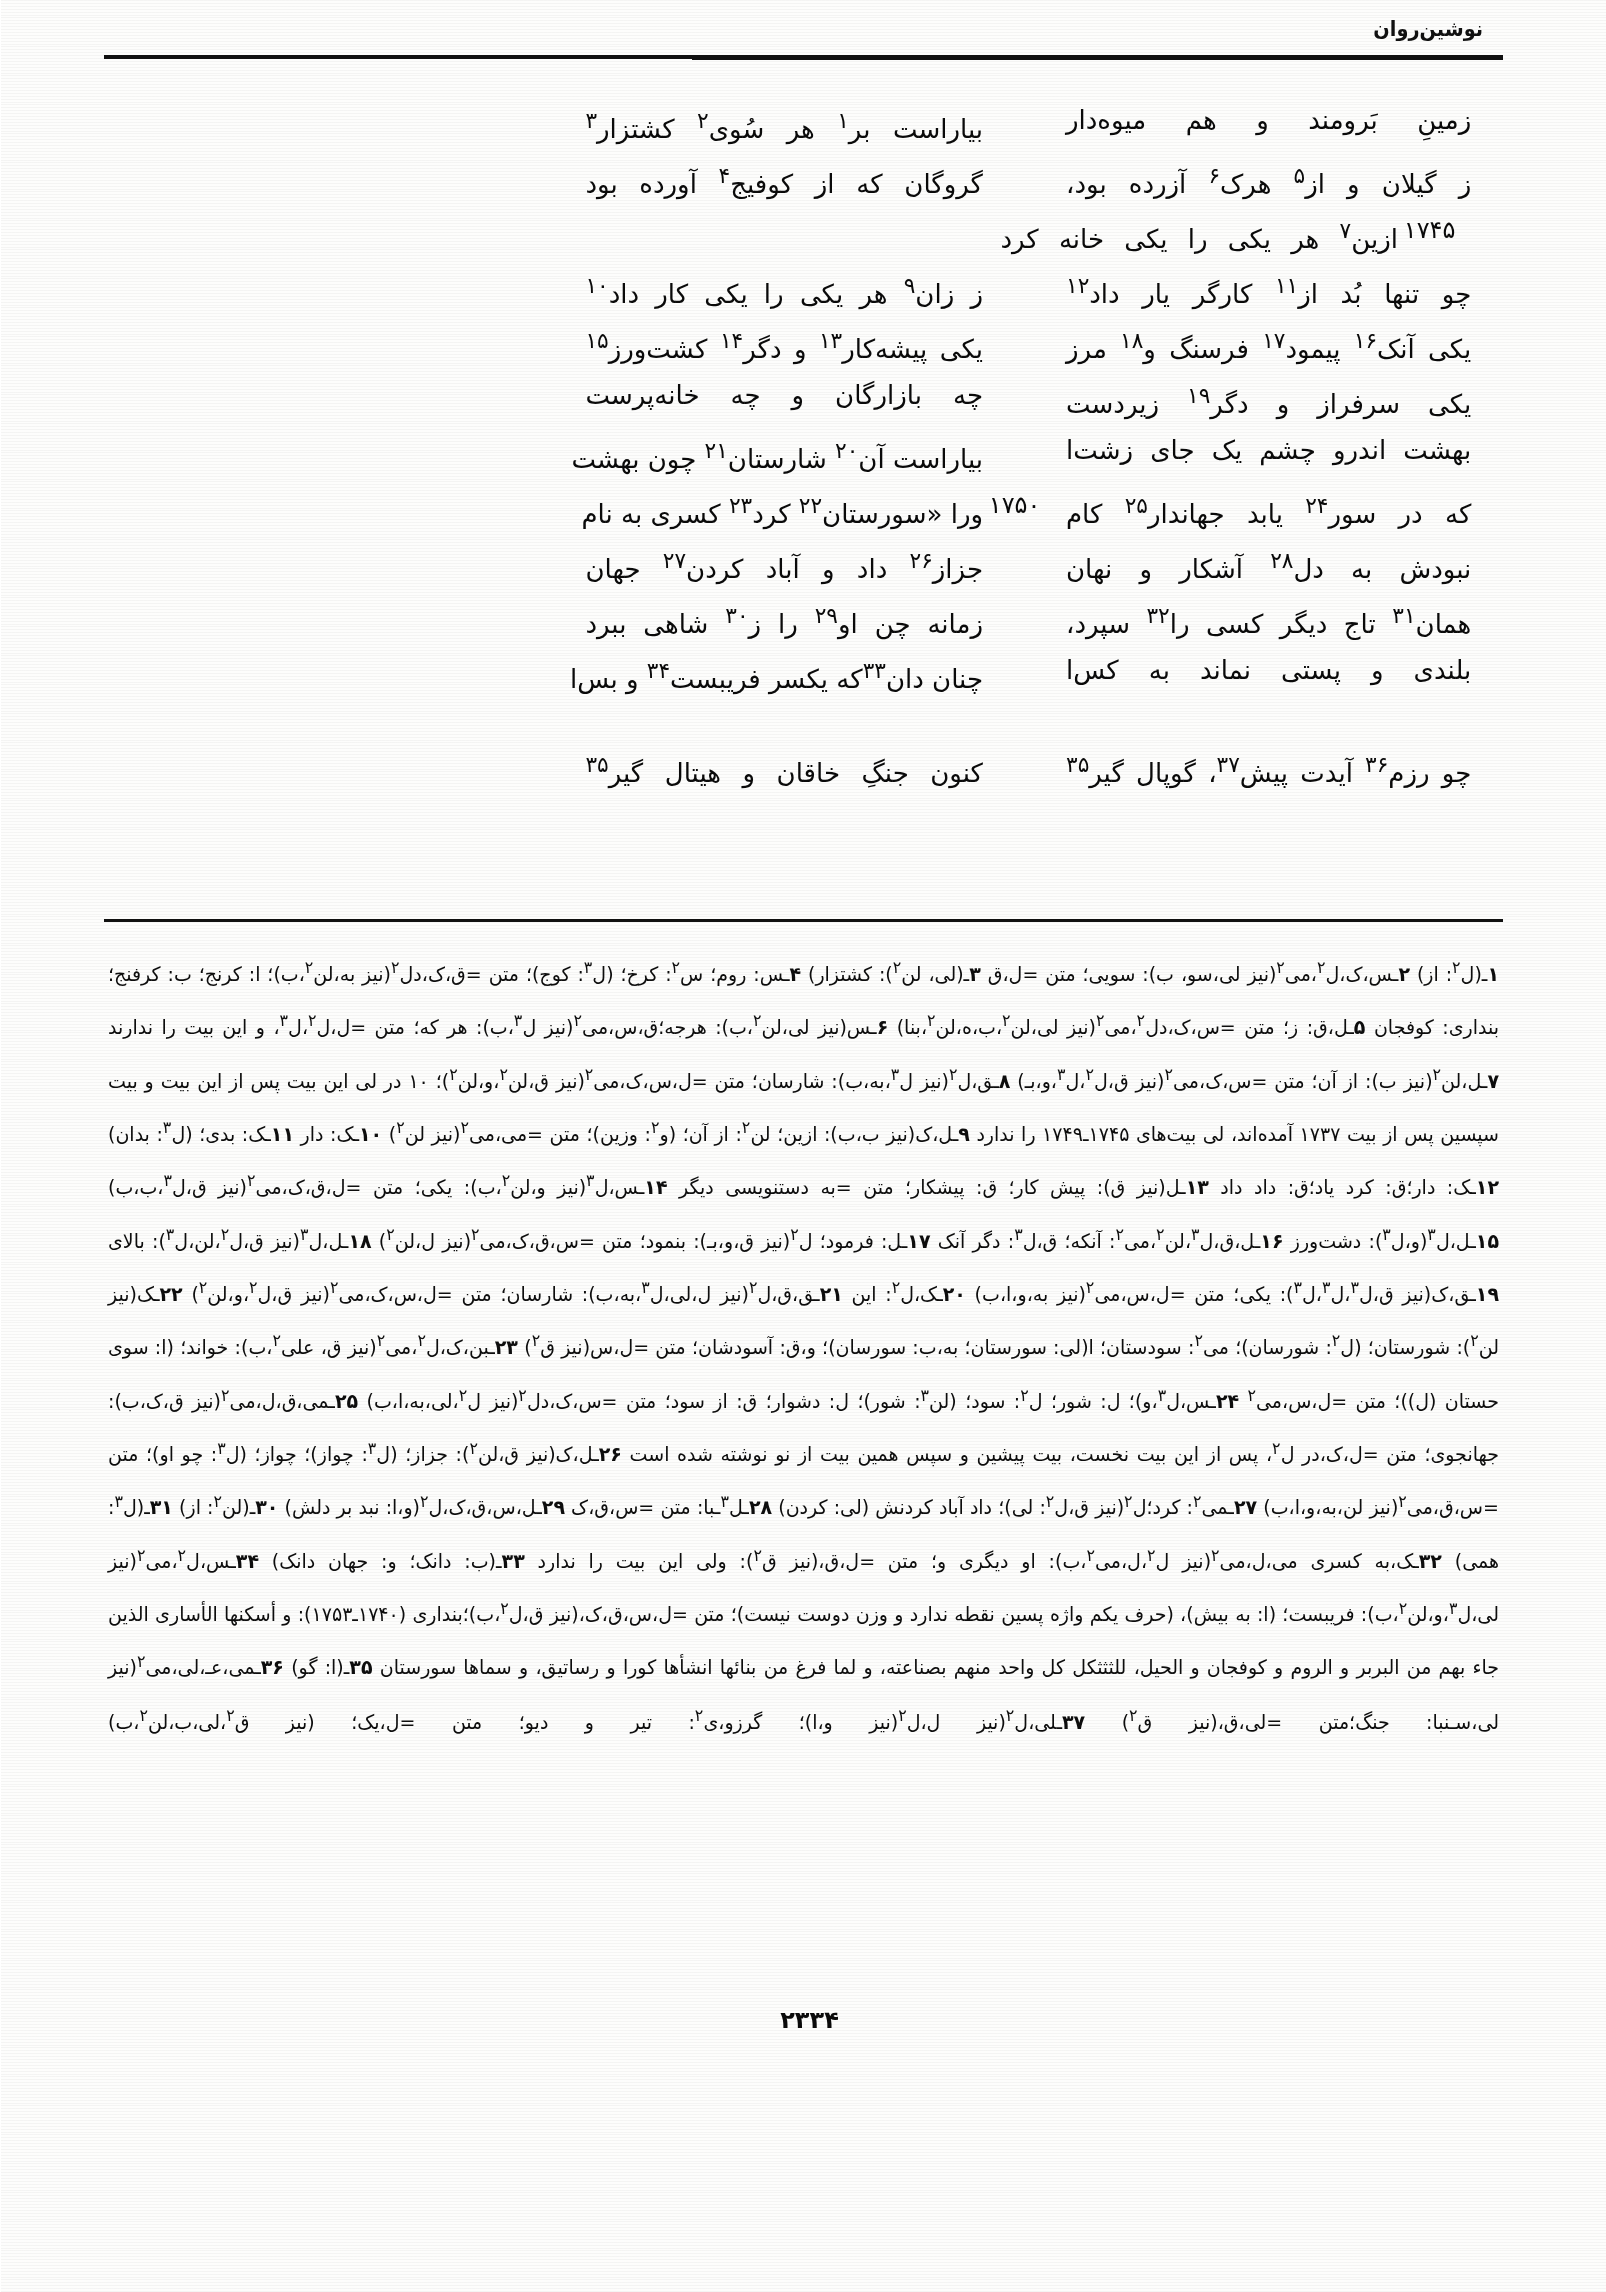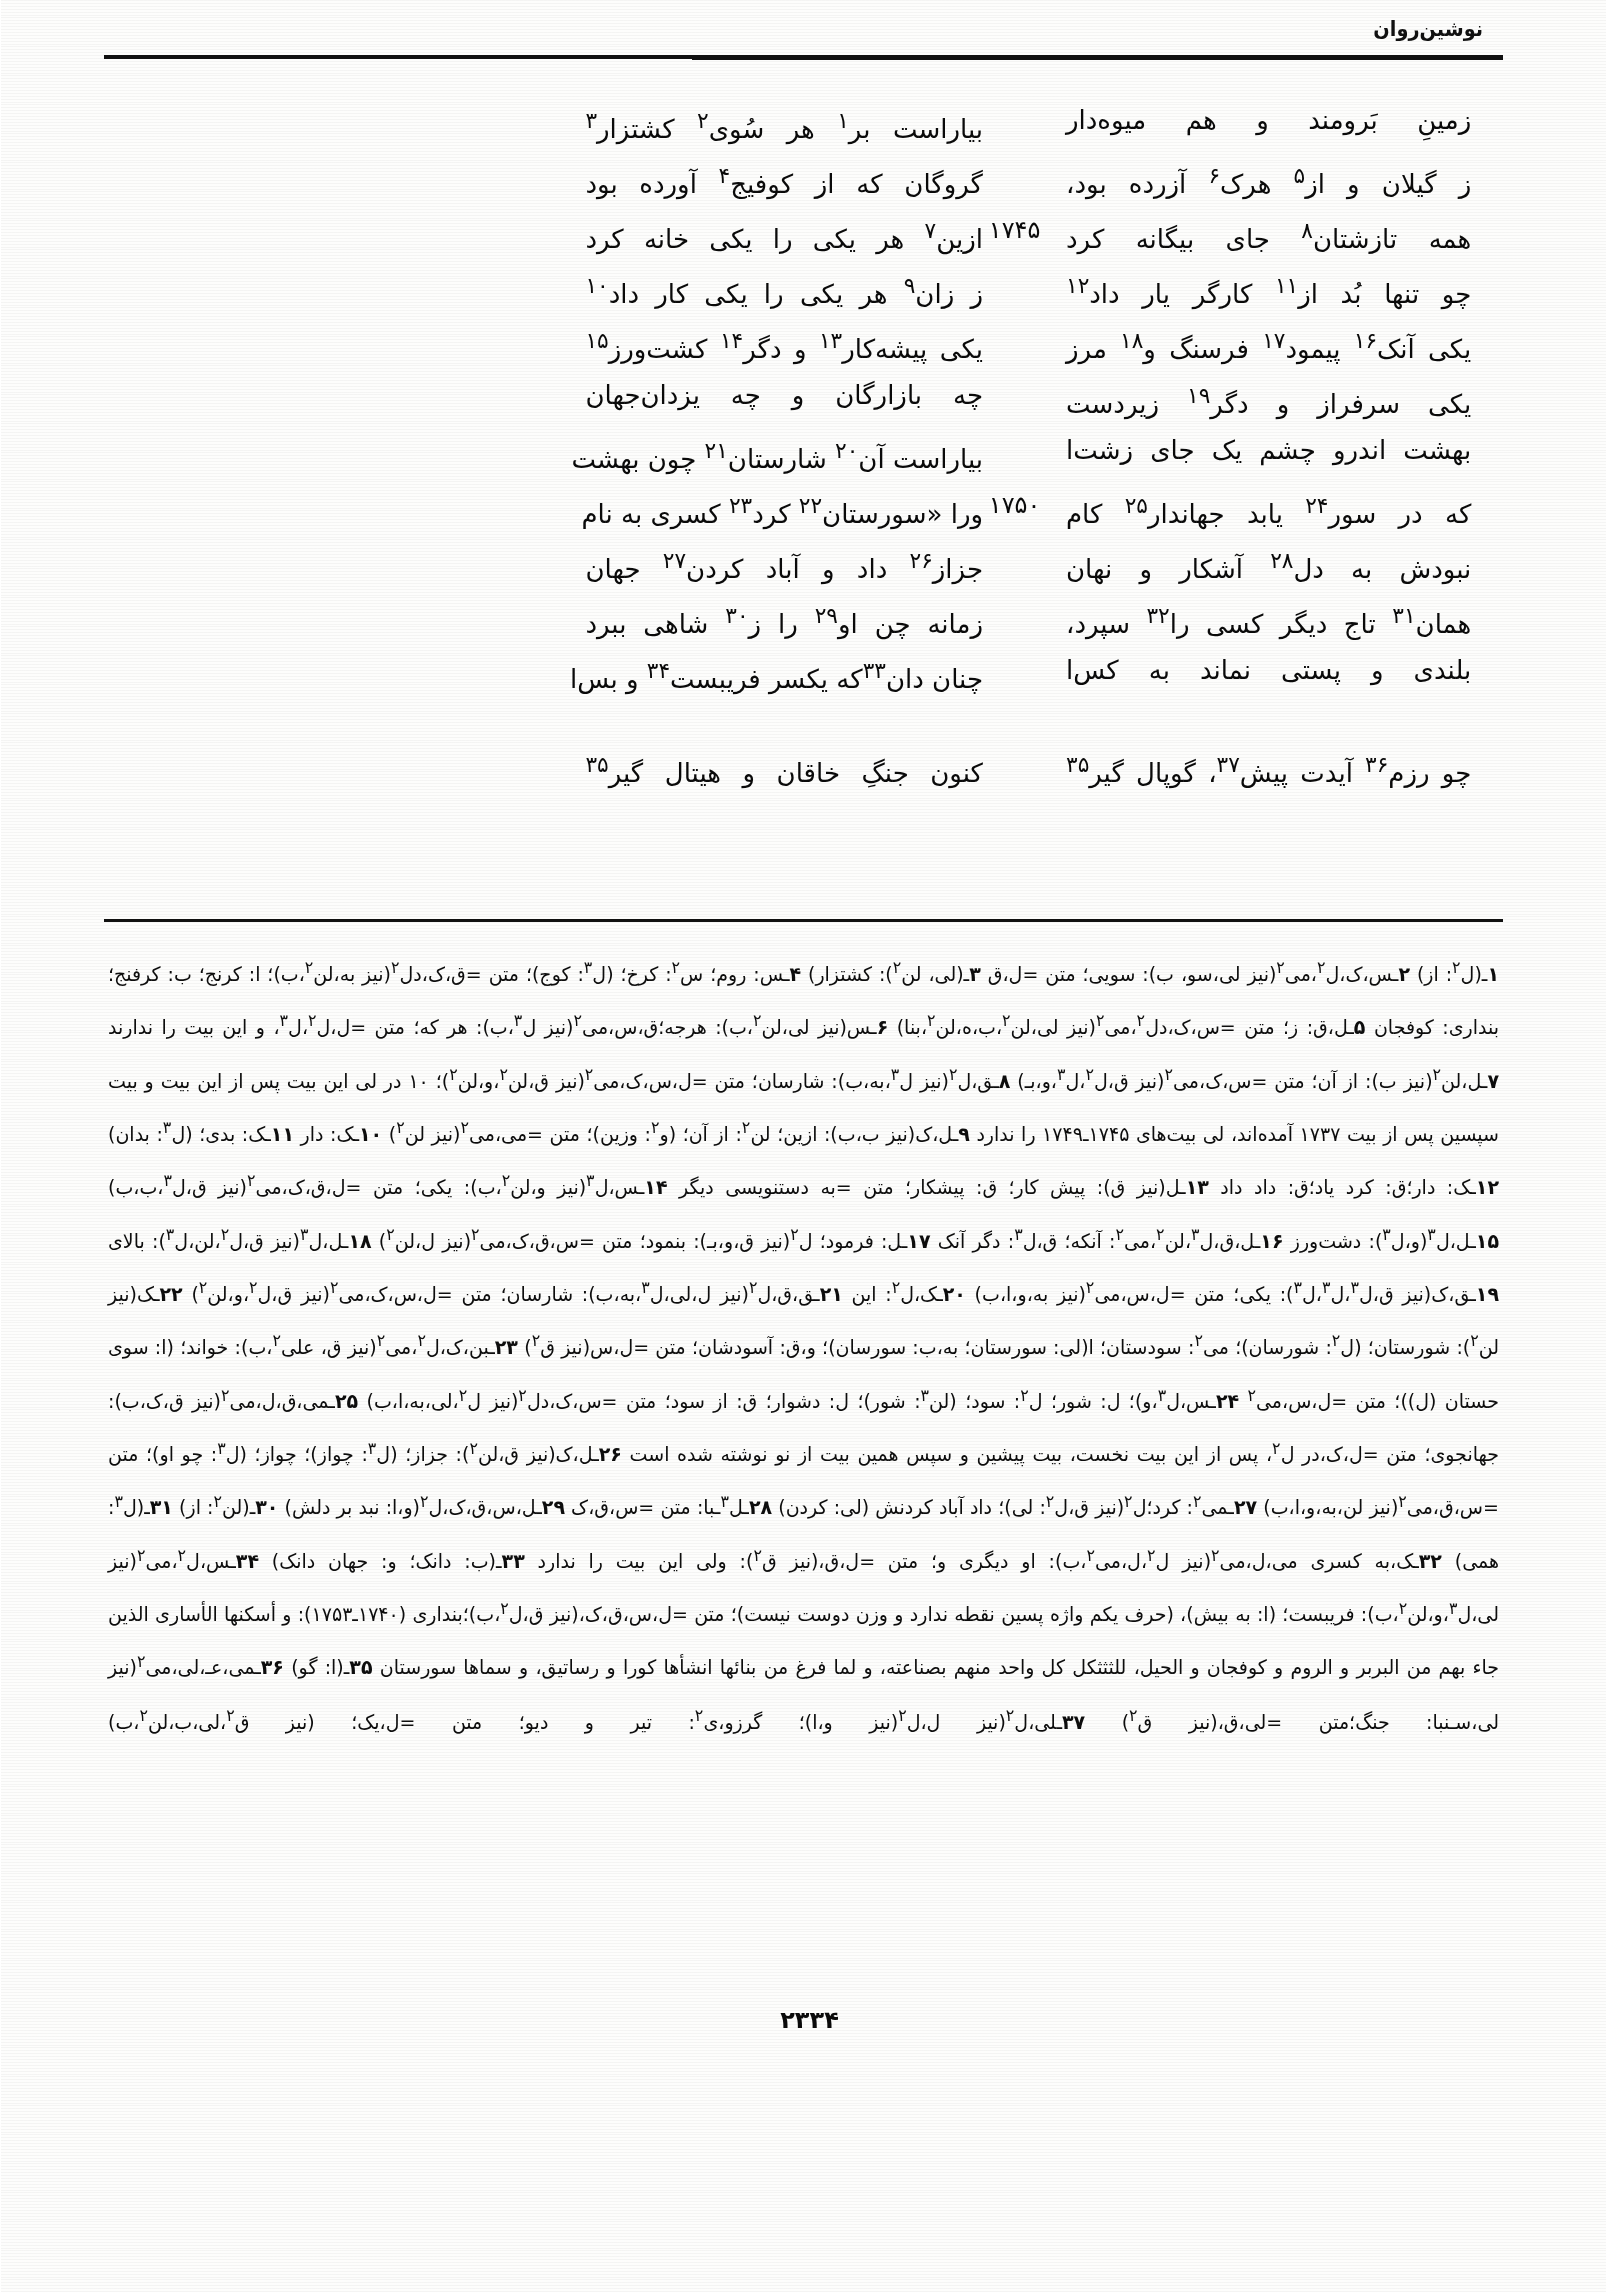--- a/index.html
+++ b/index.html
@@ -175,38 +175,37 @@
         <div class="hemistich second">زمینِ بَرومند و هم میوه‌دار</div>
         <div class="num-gutter"></div>
         <div class="hemistich">بیاراست بر<sup>۱</sup> هر سُوی<sup>۲</sup> کشتزار<sup>۳</sup></div>
       </div>
       <div class="beyt">
         <div class="hemistich second">ز گیلان و از<sup>۵</sup> هرک<sup>۶</sup> آزرده بود،</div>
         <div class="num-gutter"></div>
         <div class="hemistich">گروگان که از کوفیج<sup>۴</sup> آورده بود</div>
       </div>
       <div class="beyt">
-        <div class="hemistich second">همه تازشتان<sup>۸</sup> جای بیگانه کرد</div>
         <div class="num-gutter">۱۷۴۵</div>
         <div class="hemistich">ازین<sup>۷</sup> هر یکی را یکی خانه کرد</div>
       </div>
       <div class="beyt">
         <div class="hemistich second">چو تنها بُد از<sup>۱۱</sup> کارگر یار داد<sup>۱۲</sup></div>
         <div class="num-gutter"></div>
         <div class="hemistich">ز زان<sup>۹</sup> هر یکی را یکی کار داد<sup>۱۰</sup></div>
       </div>
       <div class="beyt">
         <div class="hemistich second">یکی آنک<sup>۱۶</sup> پیمود<sup>۱۷</sup> فرسنگ و<sup>۱۸</sup> مرز</div>
         <div class="num-gutter"></div>
         <div class="hemistich">یکی پیشه‌کار<sup>۱۳</sup> و دگر<sup>۱۴</sup> کشت‌ورز<sup>۱۵</sup></div>
       </div>
       <div class="beyt">
         <div class="hemistich second">یکی سرفراز و دگر<sup>۱۹</sup> زیردست</div>
         <div class="num-gutter"></div>
-        <div class="hemistich">چه بازارگان و چه یزدان‌جهان</div>
+        <div class="hemistich">چه بازارگان و چه خانه‌پرست</div>
       </div>
       <div class="beyt">
         <div class="hemistich second">بهشت اندرو چشم یک جای زشت‌ا</div>
         <div class="num-gutter"></div>
         <div class="hemistich">بیاراست آن<sup>۲۰</sup> شارستان<sup>۲۱</sup> چون بهشت</div>
       </div>
       <div class="beyt">
         <div class="hemistich second">که در سور<sup>۲۴</sup> یابد جهاندار<sup>۲۵</sup> کام</div>
         <div class="num-gutter">۱۷۵۰</div>
         <div class="hemistich">ورا «سورستان<sup>۲۲</sup> کرد<sup>۲۳</sup> کسری به نام</div>

